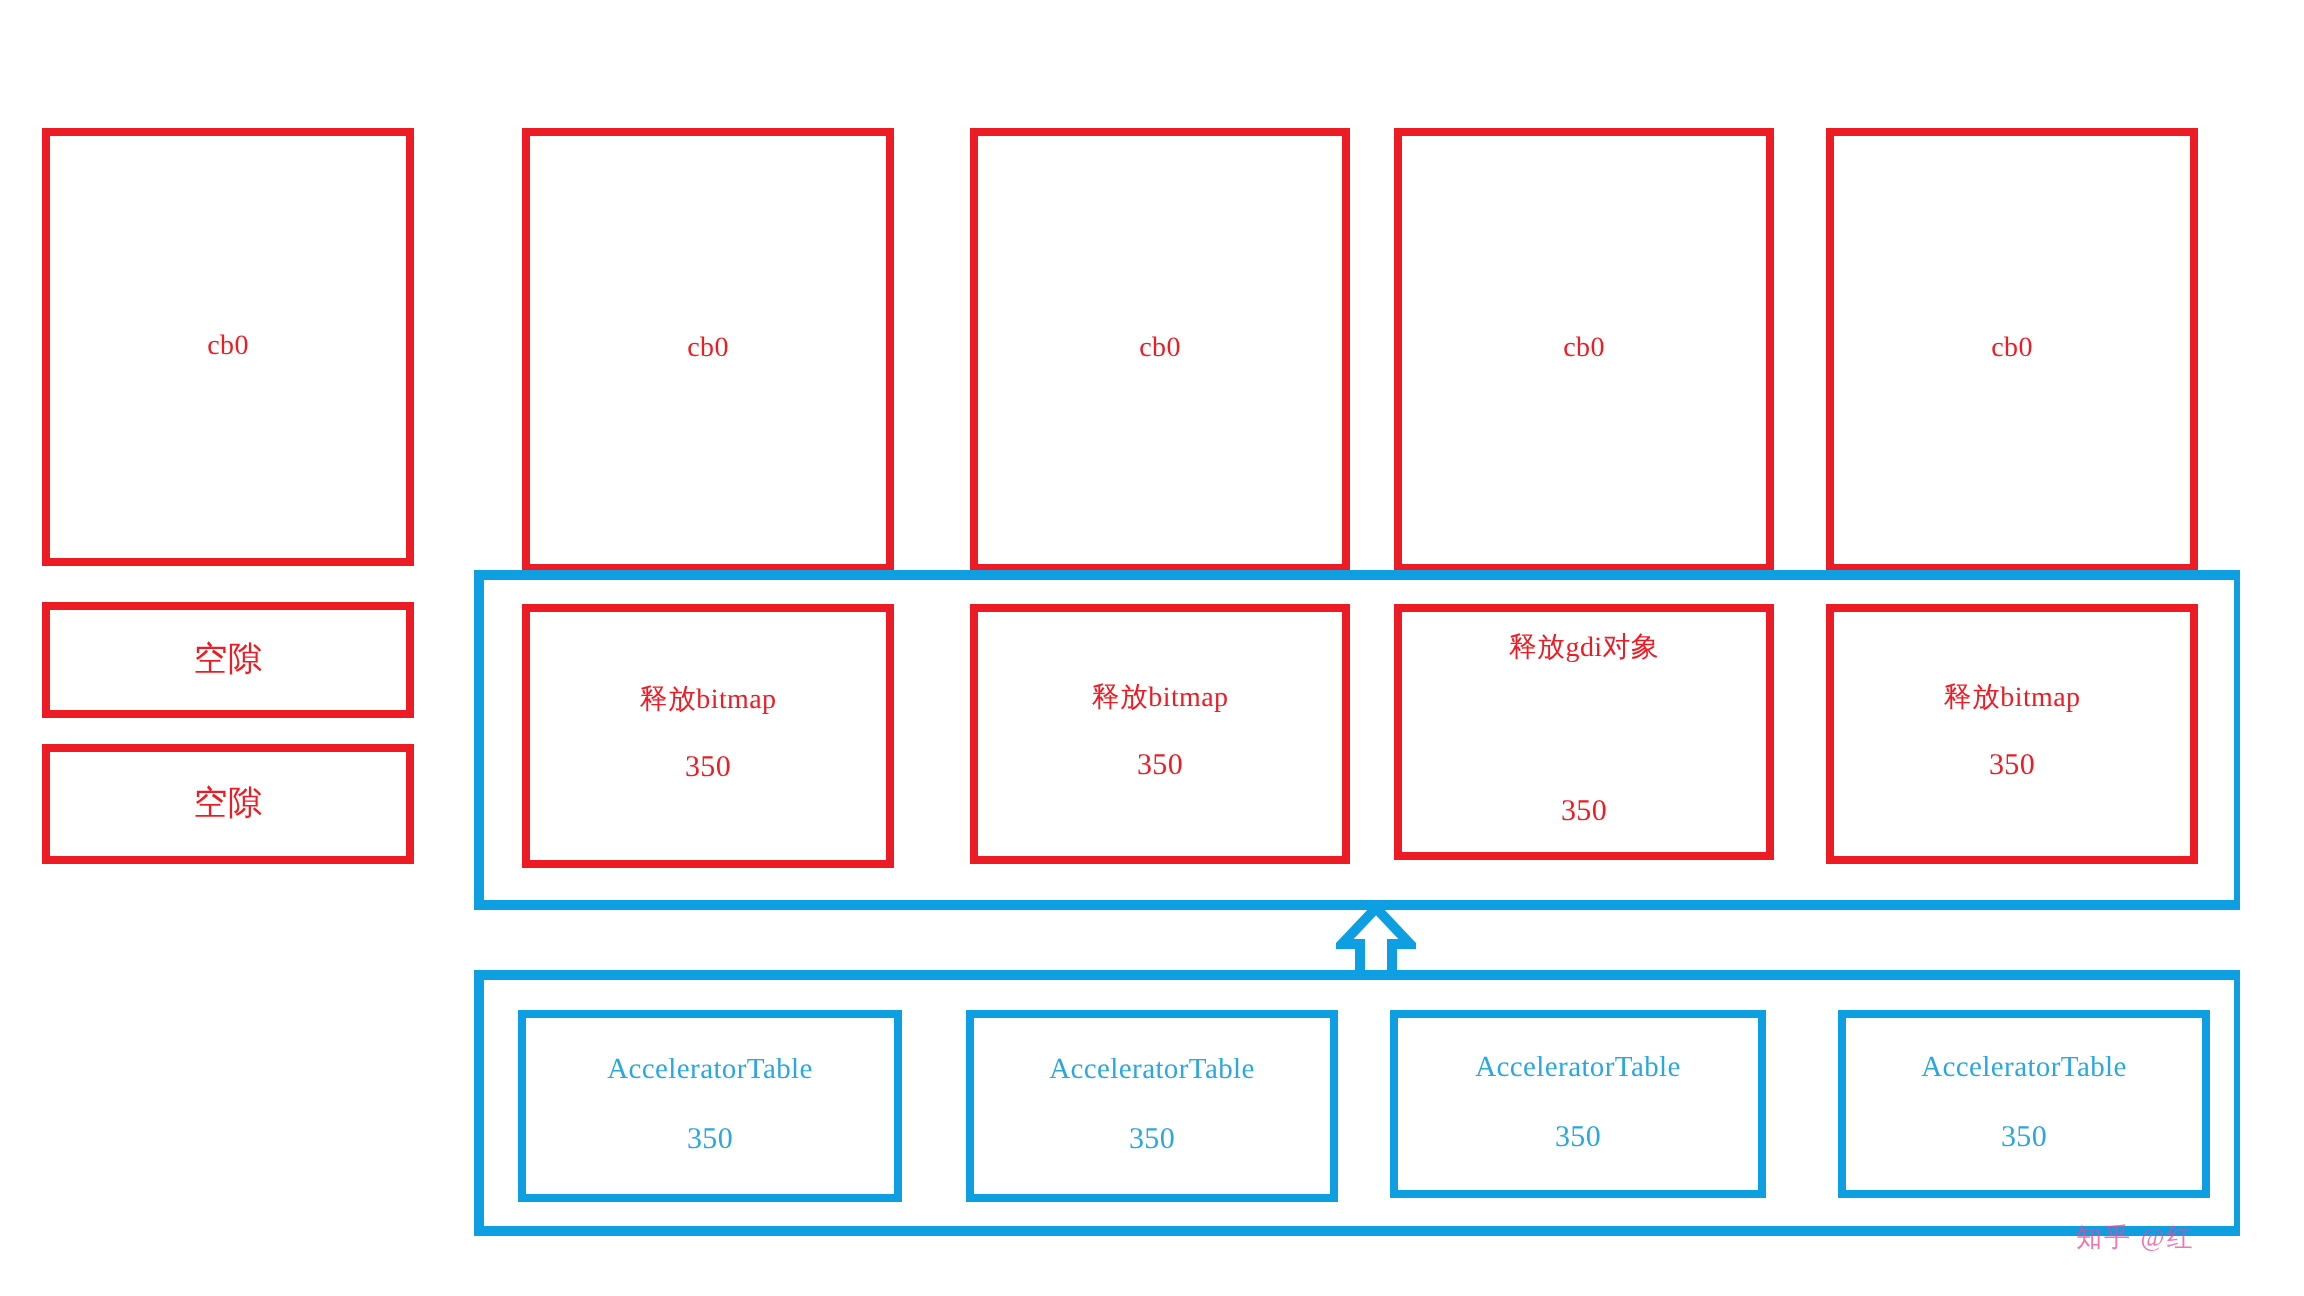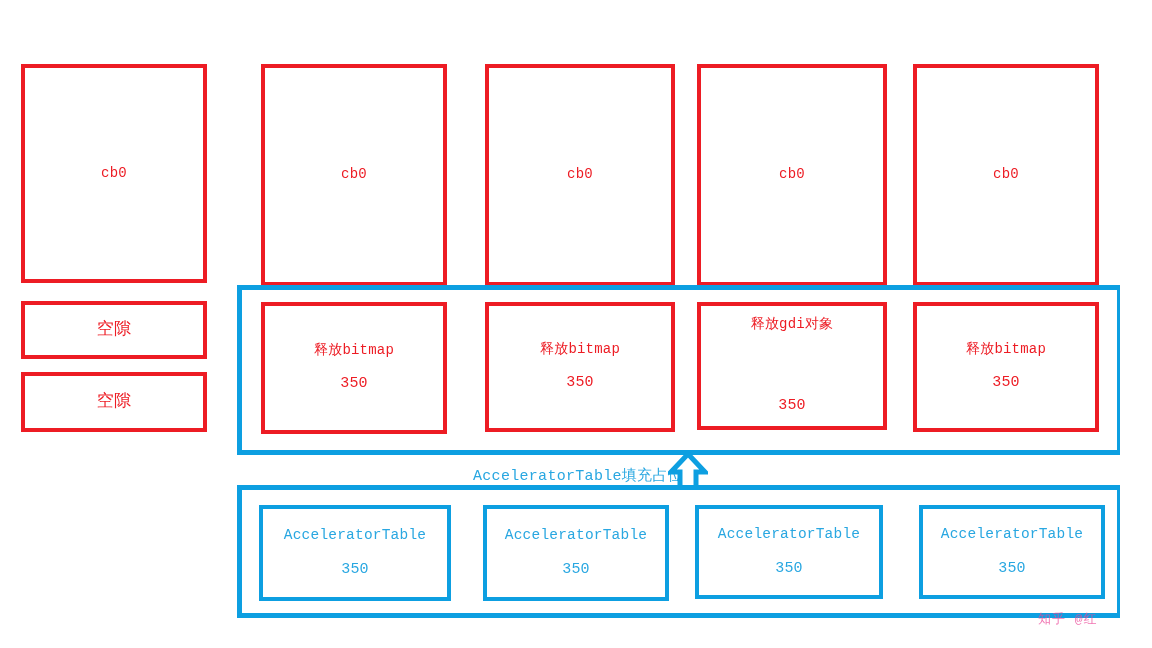--- a/index.html
+++ b/index.html
@@ -6,21 +6,21 @@
     margin: 0;
     padding: 0;
     background: #ffffff;
   }
   #canvas {
     position: relative;
     width: 1120px;
     height: 648px;
     background: #ffffff;
     overflow: hidden;
-    font-family: Liberation Mono, monospace;
+    font-family: Liberation Serif, serif;
   }
   .box {
     position: absolute;
     box-sizing: border-box;
     display: flex;
     flex-direction: column;
     align-items: center;
     justify-content: center;
     background: transparent;
   }
@@ -127,21 +127,20 @@
   <div class="box red-box" style="left:697px; top:302px; width:190px; height:128px;gap:48px;">
     <span class="lbl lbl-main">释放gdi对象</span>
     <span class="lbl lbl-num">350</span>
   </div>
 
   <div class="box red-box" style="left:913px; top:302px; width:186px; height:130px;">
     <span class="lbl lbl-main">释放bitmap</span>
     <span class="lbl lbl-num">350</span>
   </div>
 
-  <span class="caption" style="left:473px; top:466px;">AcceleratorTable填充占位</span>
 
   <div class="arrow-up" style="left:668px; top:452px; width:40px; height:38px;">
     <svg width="40" height="38" viewBox="0 0 40 38" xmlns="http://www.w3.org/2000/svg">
       <polygon points="20,2 37,20 28,20 28,36 12,36 12,20 3,20" fill="#ffffff" stroke="#0d9fe1" stroke-width="5" stroke-linejoin="miter"></polygon>
     </svg>
   </div>
 
   <div class="container-blue" style="left:237px; top:485px; width:885px; height:133px;">
   </div>
 

